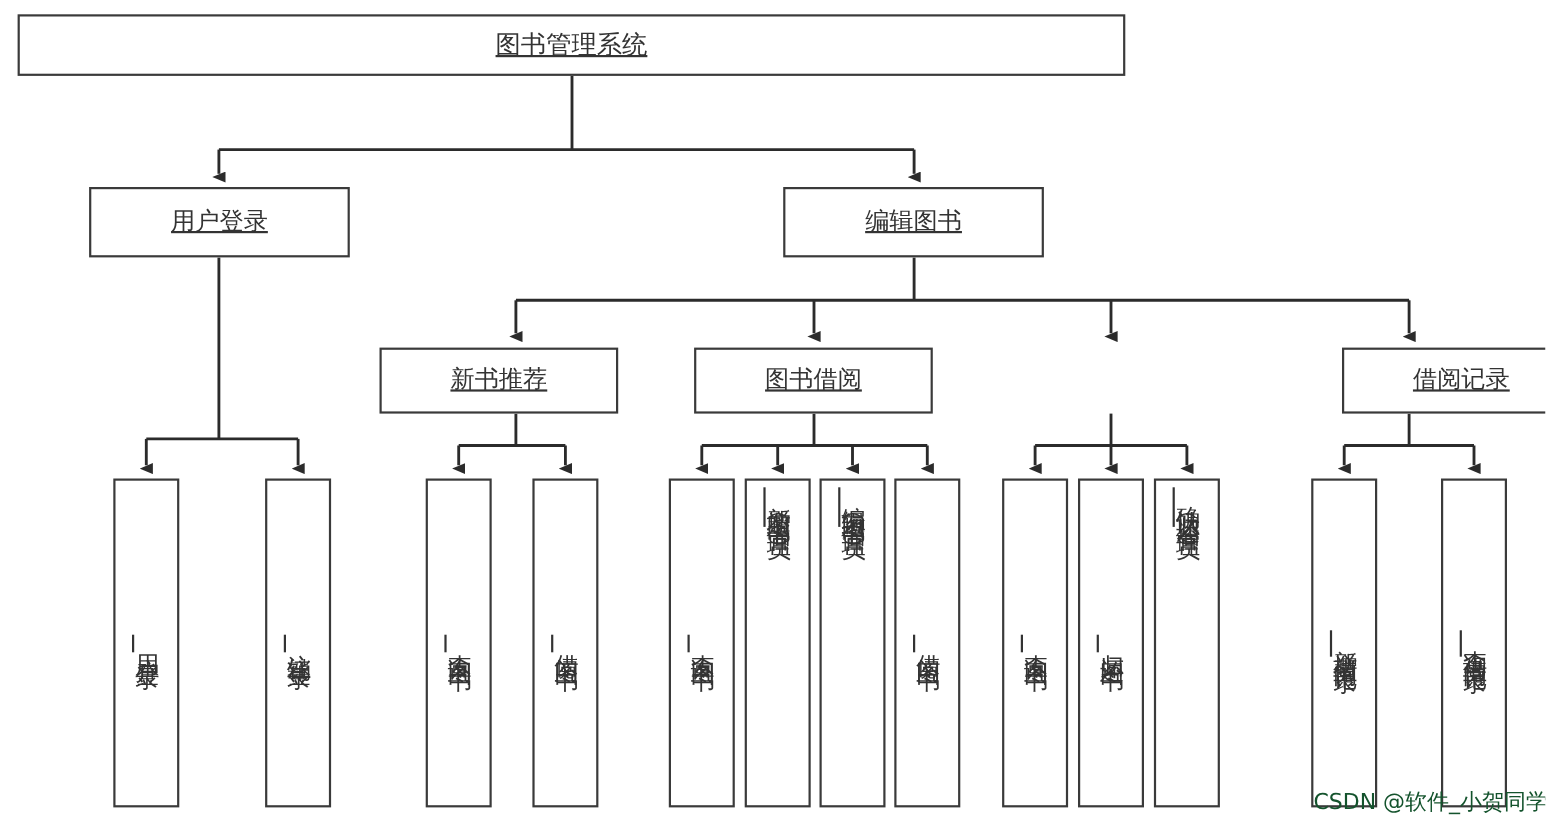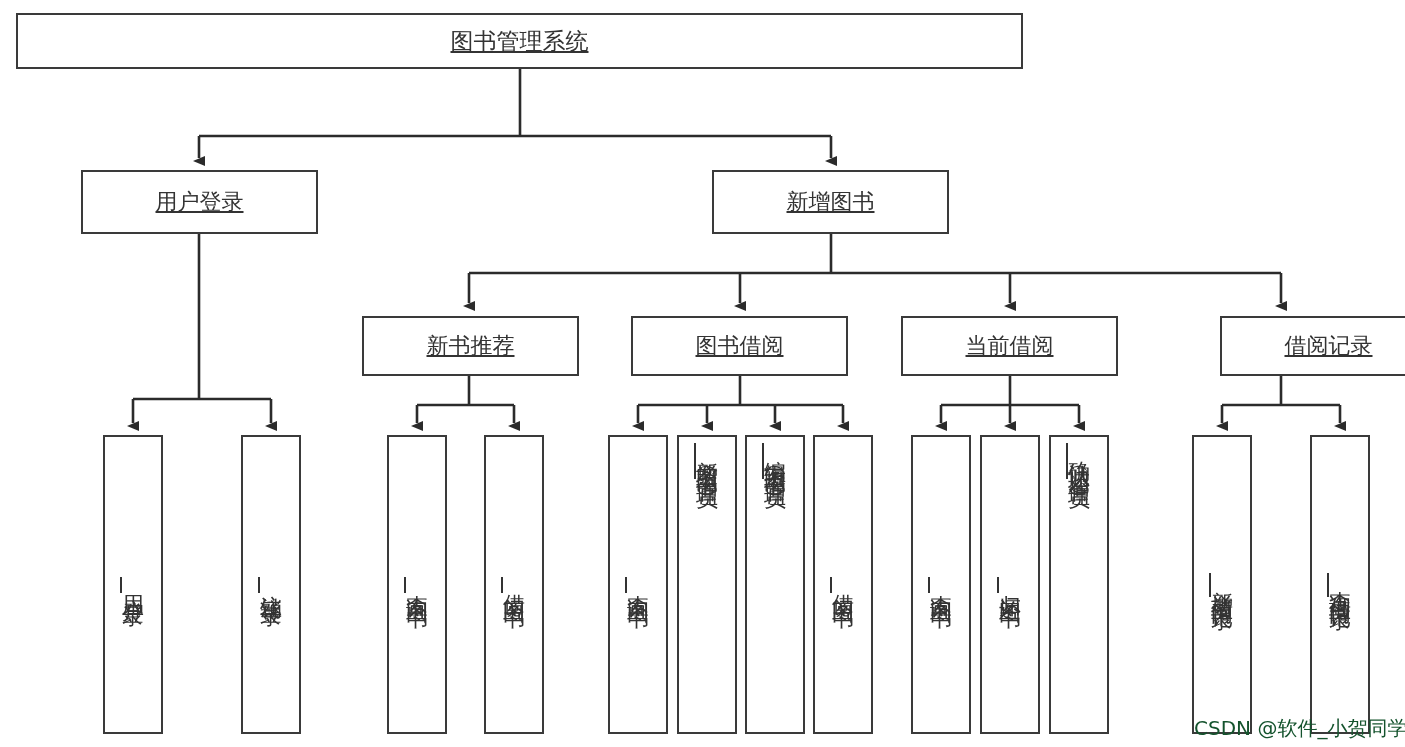--- a/index.html
+++ b/index.html
@@ -133,32 +133,29 @@
   </svg>
 
   <div class="node-box horizontal root" style="left:16px; top:13px; width:1007px; height:56px;">
     <span class="node-label">图书管理系统</span>
   </div>
 
   <div class="node-box horizontal" style="left:81px; top:170px; width:237px; height:64px;">
     <span class="node-label">用户登录</span>
   </div>
   <div class="node-box horizontal" style="left:712px; top:170px; width:237px; height:64px;">
-    <span class="node-label">新增图书</span>
-  </div>
-
-  <div class="node-box horizontal" style="left:362px; top:316px; width:217px; height:60px;">
+    <span class="node-label">编辑图书</span>
+  </div>
+
+  <div class="node-box horizontal" style="left:345px; top:316px; width:217px; height:60px;">
     <span class="node-label">新书推荐</span>
   </div>
   <div class="node-box horizontal" style="left:631px; top:316px; width:217px; height:60px;">
     <span class="node-label">图书借阅</span>
   </div>
-  <div class="node-box horizontal" style="left:901px; top:316px; width:217px; height:60px;">
-    <span class="node-label">当前借阅</span>
-  </div>
   <div class="node-box horizontal" style="left:1172px; top:316px; width:217px; height:60px;margin-left:48px;">
     <span class="node-label">借阅记录</span>
   </div>
 
   <div class="node-box vertical centered" style="left:103px; top:435px; width:60px; height:299px;">
     <span class="node-label">用户登录</span>
   </div>
   <div class="node-box vertical centered" style="left:241px; top:435px; width:60px; height:299px;">
     <span class="node-label">注销登录</span>
   </div>

